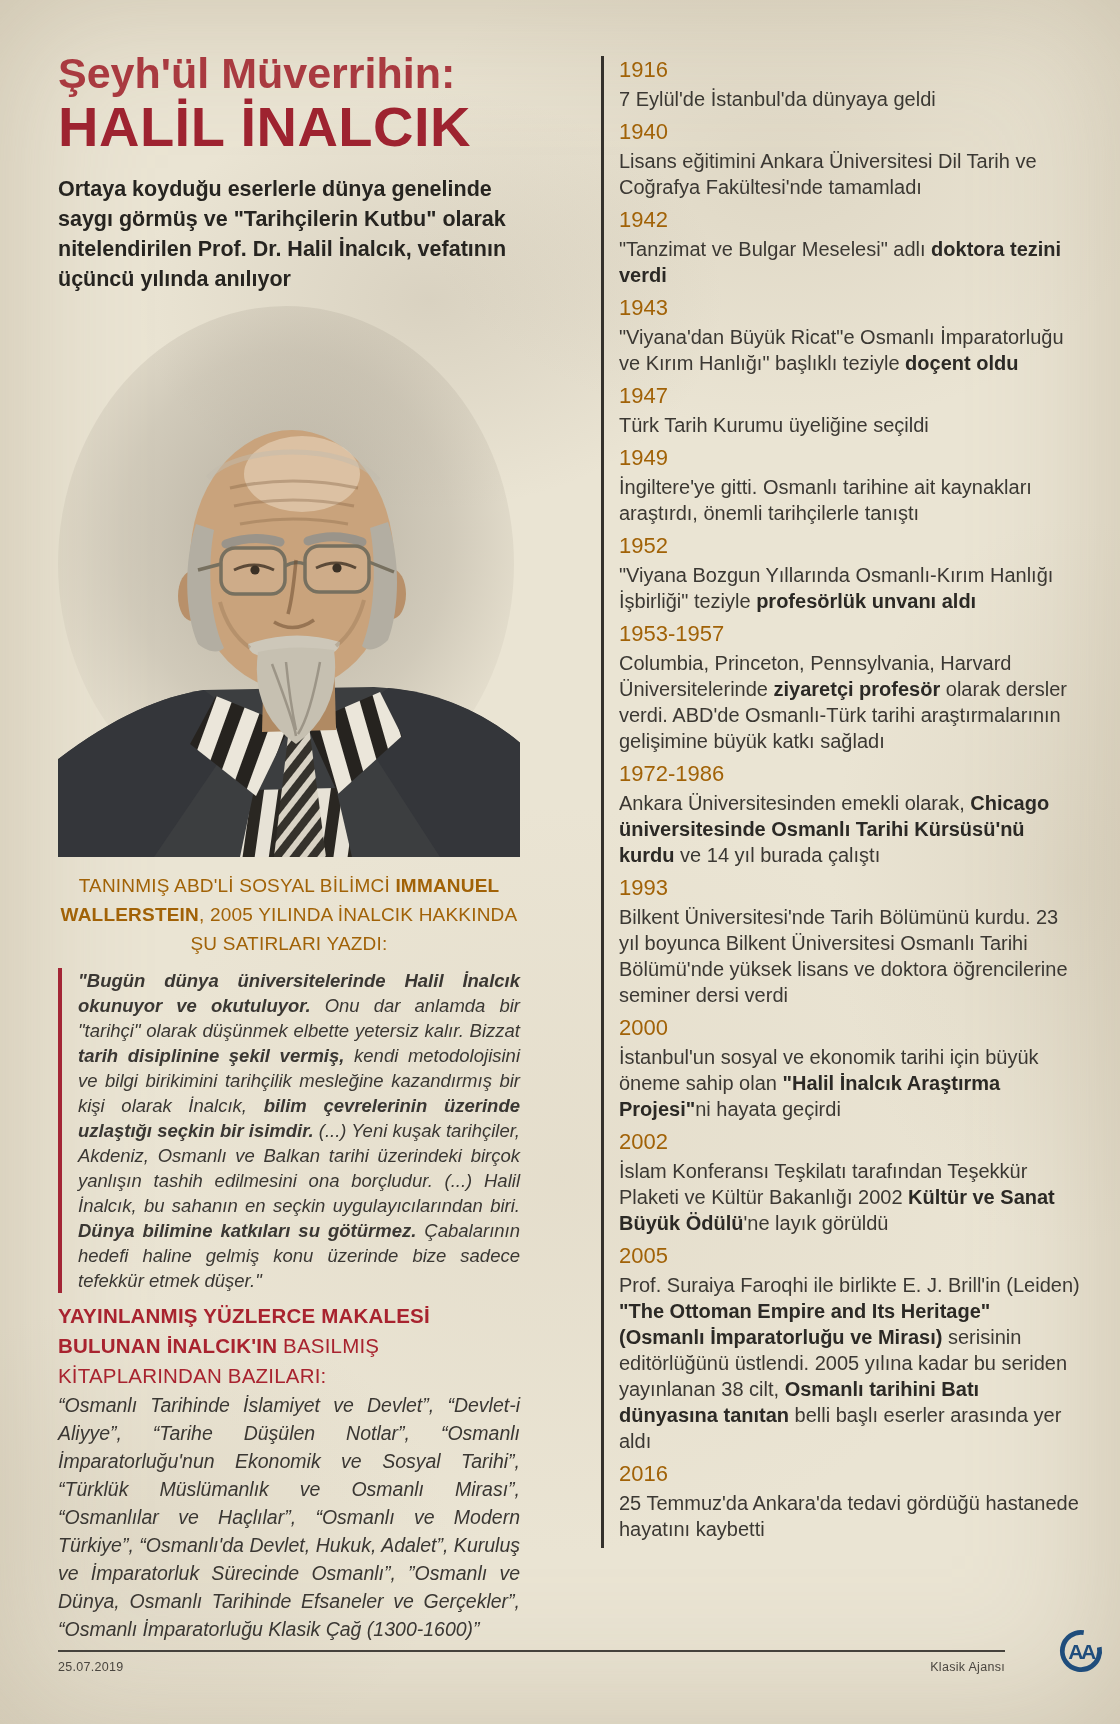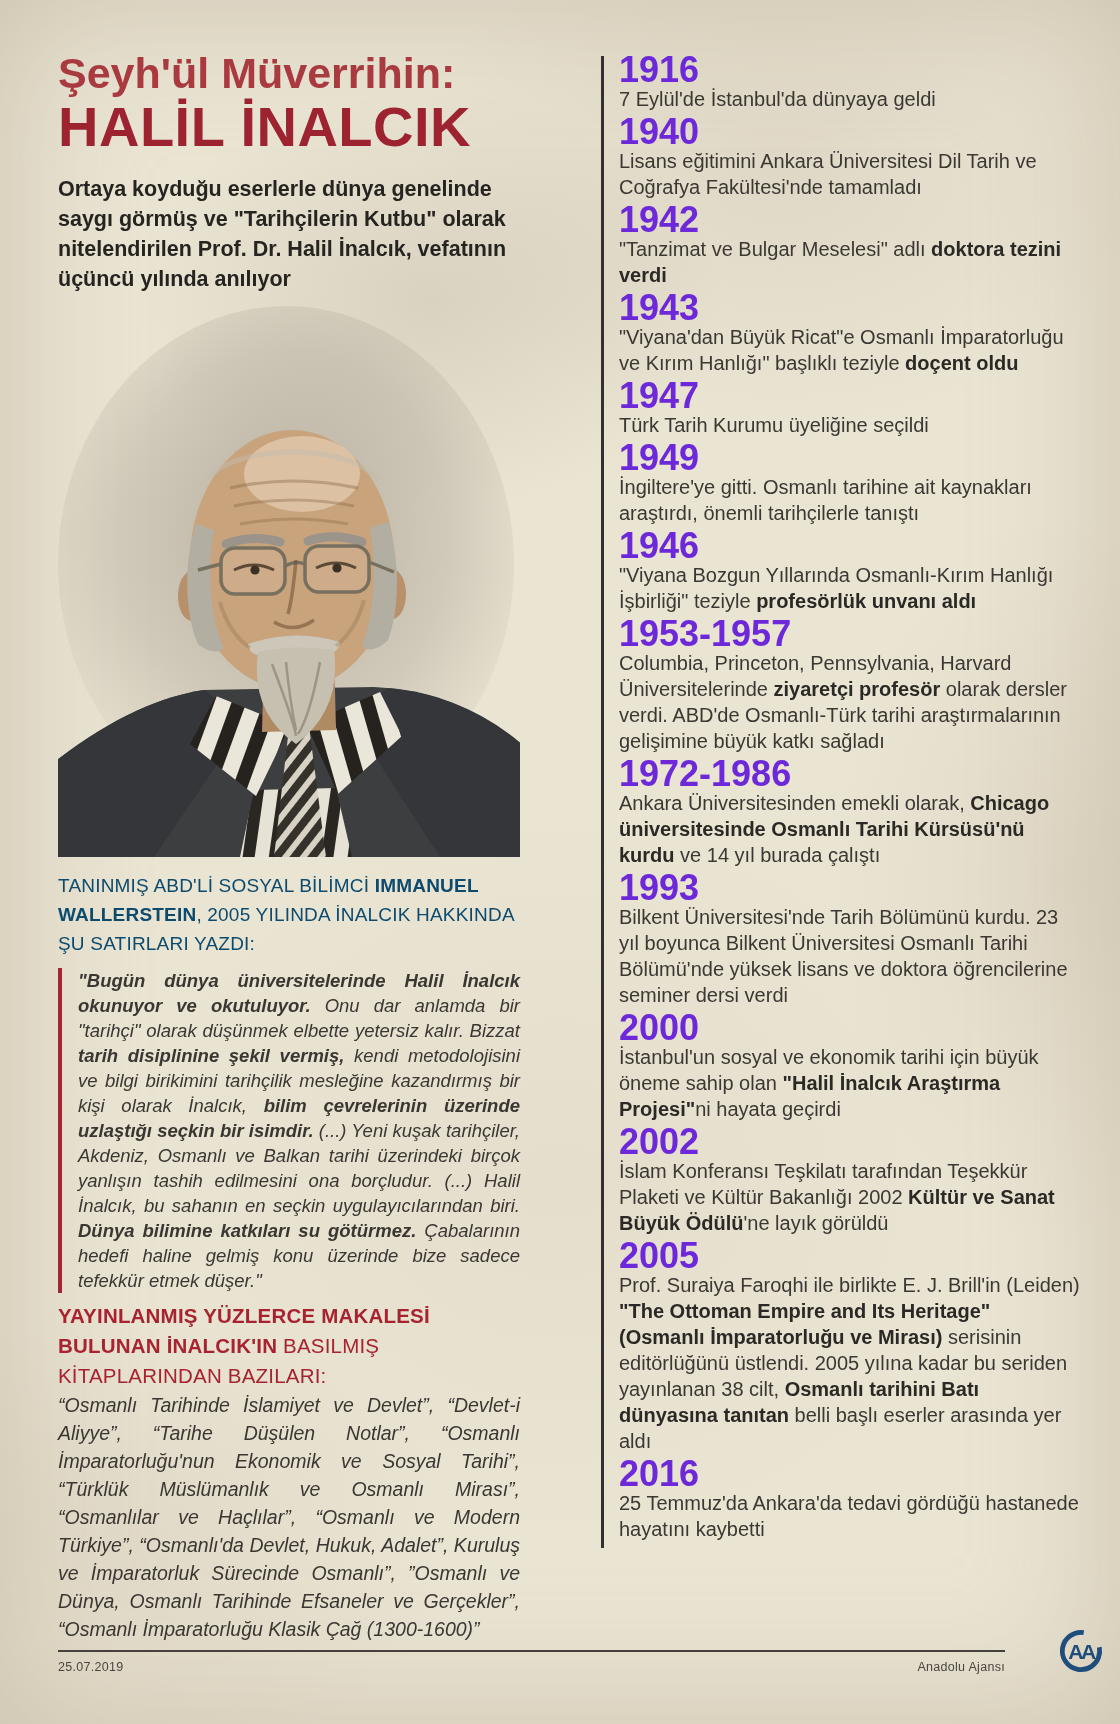--- a/index.html
+++ b/index.html
@@ -16,31 +16,31 @@
     box-shadow:inset 0 0 140px rgba(166,152,126,0.45);
     color:#2e2b27;
   }
   
   .left-col{position:absolute;left:58px;top:50px;width:462px;}
   .title-light{font-size:43px;line-height:46px;font-weight:700;color:#a93a40;letter-spacing:0;}
   .title-bold{font-size:56px;line-height:58px;font-weight:700;color:#9e2330;letter-spacing:0.5px;margin-top:2px;}
   .intro{margin-top:18px;font-size:21.5px;line-height:30px;font-weight:700;color:#262420;}
   .portrait-wrap{margin-top:8px;width:462px;height:555px;position:relative;}
   .portrait-wrap svg{display:block;width:100%;height:100%;}
-  .caption{margin-top:14px;font-size:19px;line-height:29px;color:#0c4a6e;letter-spacing:0.2px;}
+  .caption{margin-top:14px;font-size:19px;line-height:29px;color:#a16207;letter-spacing:0.2px;text-align:center;}
   .caption .rb{font-weight:700;}
   .quote{margin-top:10px;border-left:4px solid #a32636;padding-left:16px;
          font-size:18.5px;line-height:25px;font-style:italic;color:#3a3733;text-align:justify;}
   .quote .rb{font-weight:700;}
   .books-heading{margin-top:8px;font-size:20.5px;line-height:30px;color:#a8232f;font-weight:400;letter-spacing:0.2px;}
   .books-heading .rb{font-weight:700;}
   .book-list{font-size:19.5px;line-height:28px;font-style:italic;color:#3a3733;text-align:justify;}
   
   .right-col{position:absolute;left:601px;top:56px;width:462px;border-left:3px solid #34312c;padding-left:15px;}
-  .tl-year{font-size:36px;line-height:28px;font-weight:700;color:#6d28d9;margin-top:4px;}
+  .tl-year{font-size:22px;line-height:28px;font-weight:400;color:#a16207;margin-top:4px;}
   .tl-year:first-child{margin-top:0;}
   .tl-text{margin:2px 0 6px 0;font-size:20px;line-height:26px;color:#3b3833;}
   .tl-text .rb{font-weight:700;color:#2b2925;}
   
   .footer{position:absolute;left:58px;right:16px;top:1650px;}
   .footer-line{border-top:2px solid #45423c;width:947px;}
   .footer-row{display:flex;justify-content:space-between;align-items:flex-end;margin-top:8px;width:947px;gap:21px;}
   .footer-date,.footer-agency{font-size:12.5px;color:#4a463f;letter-spacing:0.3px;}
   .aa-logo{position:absolute;right:0;top:-22px;width:46px;height:46px;}
 </style>
@@ -147,21 +147,21 @@
     <div class="tl-year">1940</div>
     <p class="tl-text"><span>Lisans eğitimini Ankara Üniversitesi Dil Tarih ve Coğrafya Fakültesi'nde tamamladı</span></p>
     <div class="tl-year">1942</div>
     <p class="tl-text"><span>"Tanzimat ve Bulgar Meselesi" adlı </span><span class="rb">doktora tezini verdi</span></p>
     <div class="tl-year">1943</div>
     <p class="tl-text"><span>"Viyana'dan Büyük Ricat"e Osmanlı İmparatorluğu ve Kırım Hanlığı" başlıklı teziyle </span><span class="rb">doçent oldu</span></p>
     <div class="tl-year">1947</div>
     <p class="tl-text"><span>Türk Tarih Kurumu üyeliğine seçildi</span></p>
     <div class="tl-year">1949</div>
     <p class="tl-text"><span>İngiltere'ye gitti. Osmanlı tarihine ait kaynakları araştırdı, önemli tarihçilerle tanıştı</span></p>
-    <div class="tl-year">1946</div>
+    <div class="tl-year">1952</div>
     <p class="tl-text"><span>"Viyana Bozgun Yıllarında Osmanlı-Kırım Hanlığı İşbirliği" teziyle </span><span class="rb">profesörlük unvanı aldı</span></p>
     <div class="tl-year">1953-1957</div>
     <p class="tl-text"><span>Columbia, Princeton, Pennsylvania, Harvard Üniversitelerinde </span><span class="rb">ziyaretçi profesör</span><span> olarak dersler verdi. ABD'de Osmanlı-Türk tarihi araştırmalarının gelişimine büyük katkı sağladı</span></p>
     <div class="tl-year">1972-1986</div>
     <p class="tl-text"><span>Ankara Üniversitesinden emekli olarak, </span><span class="rb">Chicago üniversitesinde Osmanlı Tarihi Kürsüsü'nü kurdu</span><span> ve 14 yıl burada çalıştı</span></p>
     <div class="tl-year">1993</div>
     <p class="tl-text"><span>Bilkent Üniversitesi'nde Tarih Bölümünü kurdu. 23 yıl boyunca Bilkent Üniversitesi Osmanlı Tarihi Bölümü'nde yüksek lisans ve doktora öğrencilerine seminer dersi verdi</span></p>
     <div class="tl-year">2000</div>
     <p class="tl-text"><span>İstanbul'un sosyal ve ekonomik tarihi için büyük öneme sahip olan </span><span class="rb">"Halil İnalcık Araştırma Projesi"</span><span>ni hayata geçirdi</span></p>
     <div class="tl-year">2002</div>
@@ -169,19 +169,19 @@
     <div class="tl-year">2005</div>
     <p class="tl-text"><span>Prof. Suraiya Faroqhi ile birlikte E. J. Brill'in (Leiden) </span><span class="rb">"The Ottoman Empire and Its Heritage" (Osmanlı İmparatorluğu ve Mirası)</span><span> serisinin editörlüğünü üstlendi. 2005 yılına kadar bu seriden yayınlanan 38 cilt, </span><span class="rb">Osmanlı tarihini Batı dünyasına tanıtan</span><span> belli başlı eserler arasında yer aldı</span></p>
     <div class="tl-year">2016</div>
     <p class="tl-text"><span>25 Temmuz'da Ankara'da tedavi gördüğü hastanede hayatını kaybetti</span></p>
   </div>
 
 <div class="footer">
   <div class="footer-line"></div>
   <div class="footer-row">
     <span class="footer-date">25.07.2019</span>
-    <span class="footer-agency">Anadolu Ajansı</span>
+    <span class="footer-agency">Klasik Ajansı</span>
   </div>
   <svg class="aa-logo" viewBox="0 0 48 48">
     <circle cx="24" cy="24" r="19.5" fill="none" stroke="#1f4d7c" stroke-width="5" stroke-dasharray="98 25" stroke-dashoffset="-8" transform="rotate(-35 24 24)"></circle>
     <text x="24" y="32" text-anchor="middle" font-size="22" font-weight="700" font-family="Liberation Sans, sans-serif" fill="#1f4d7c" letter-spacing="-2.5">AA</text>
   </svg>
 </div>
 
 </body></html>

